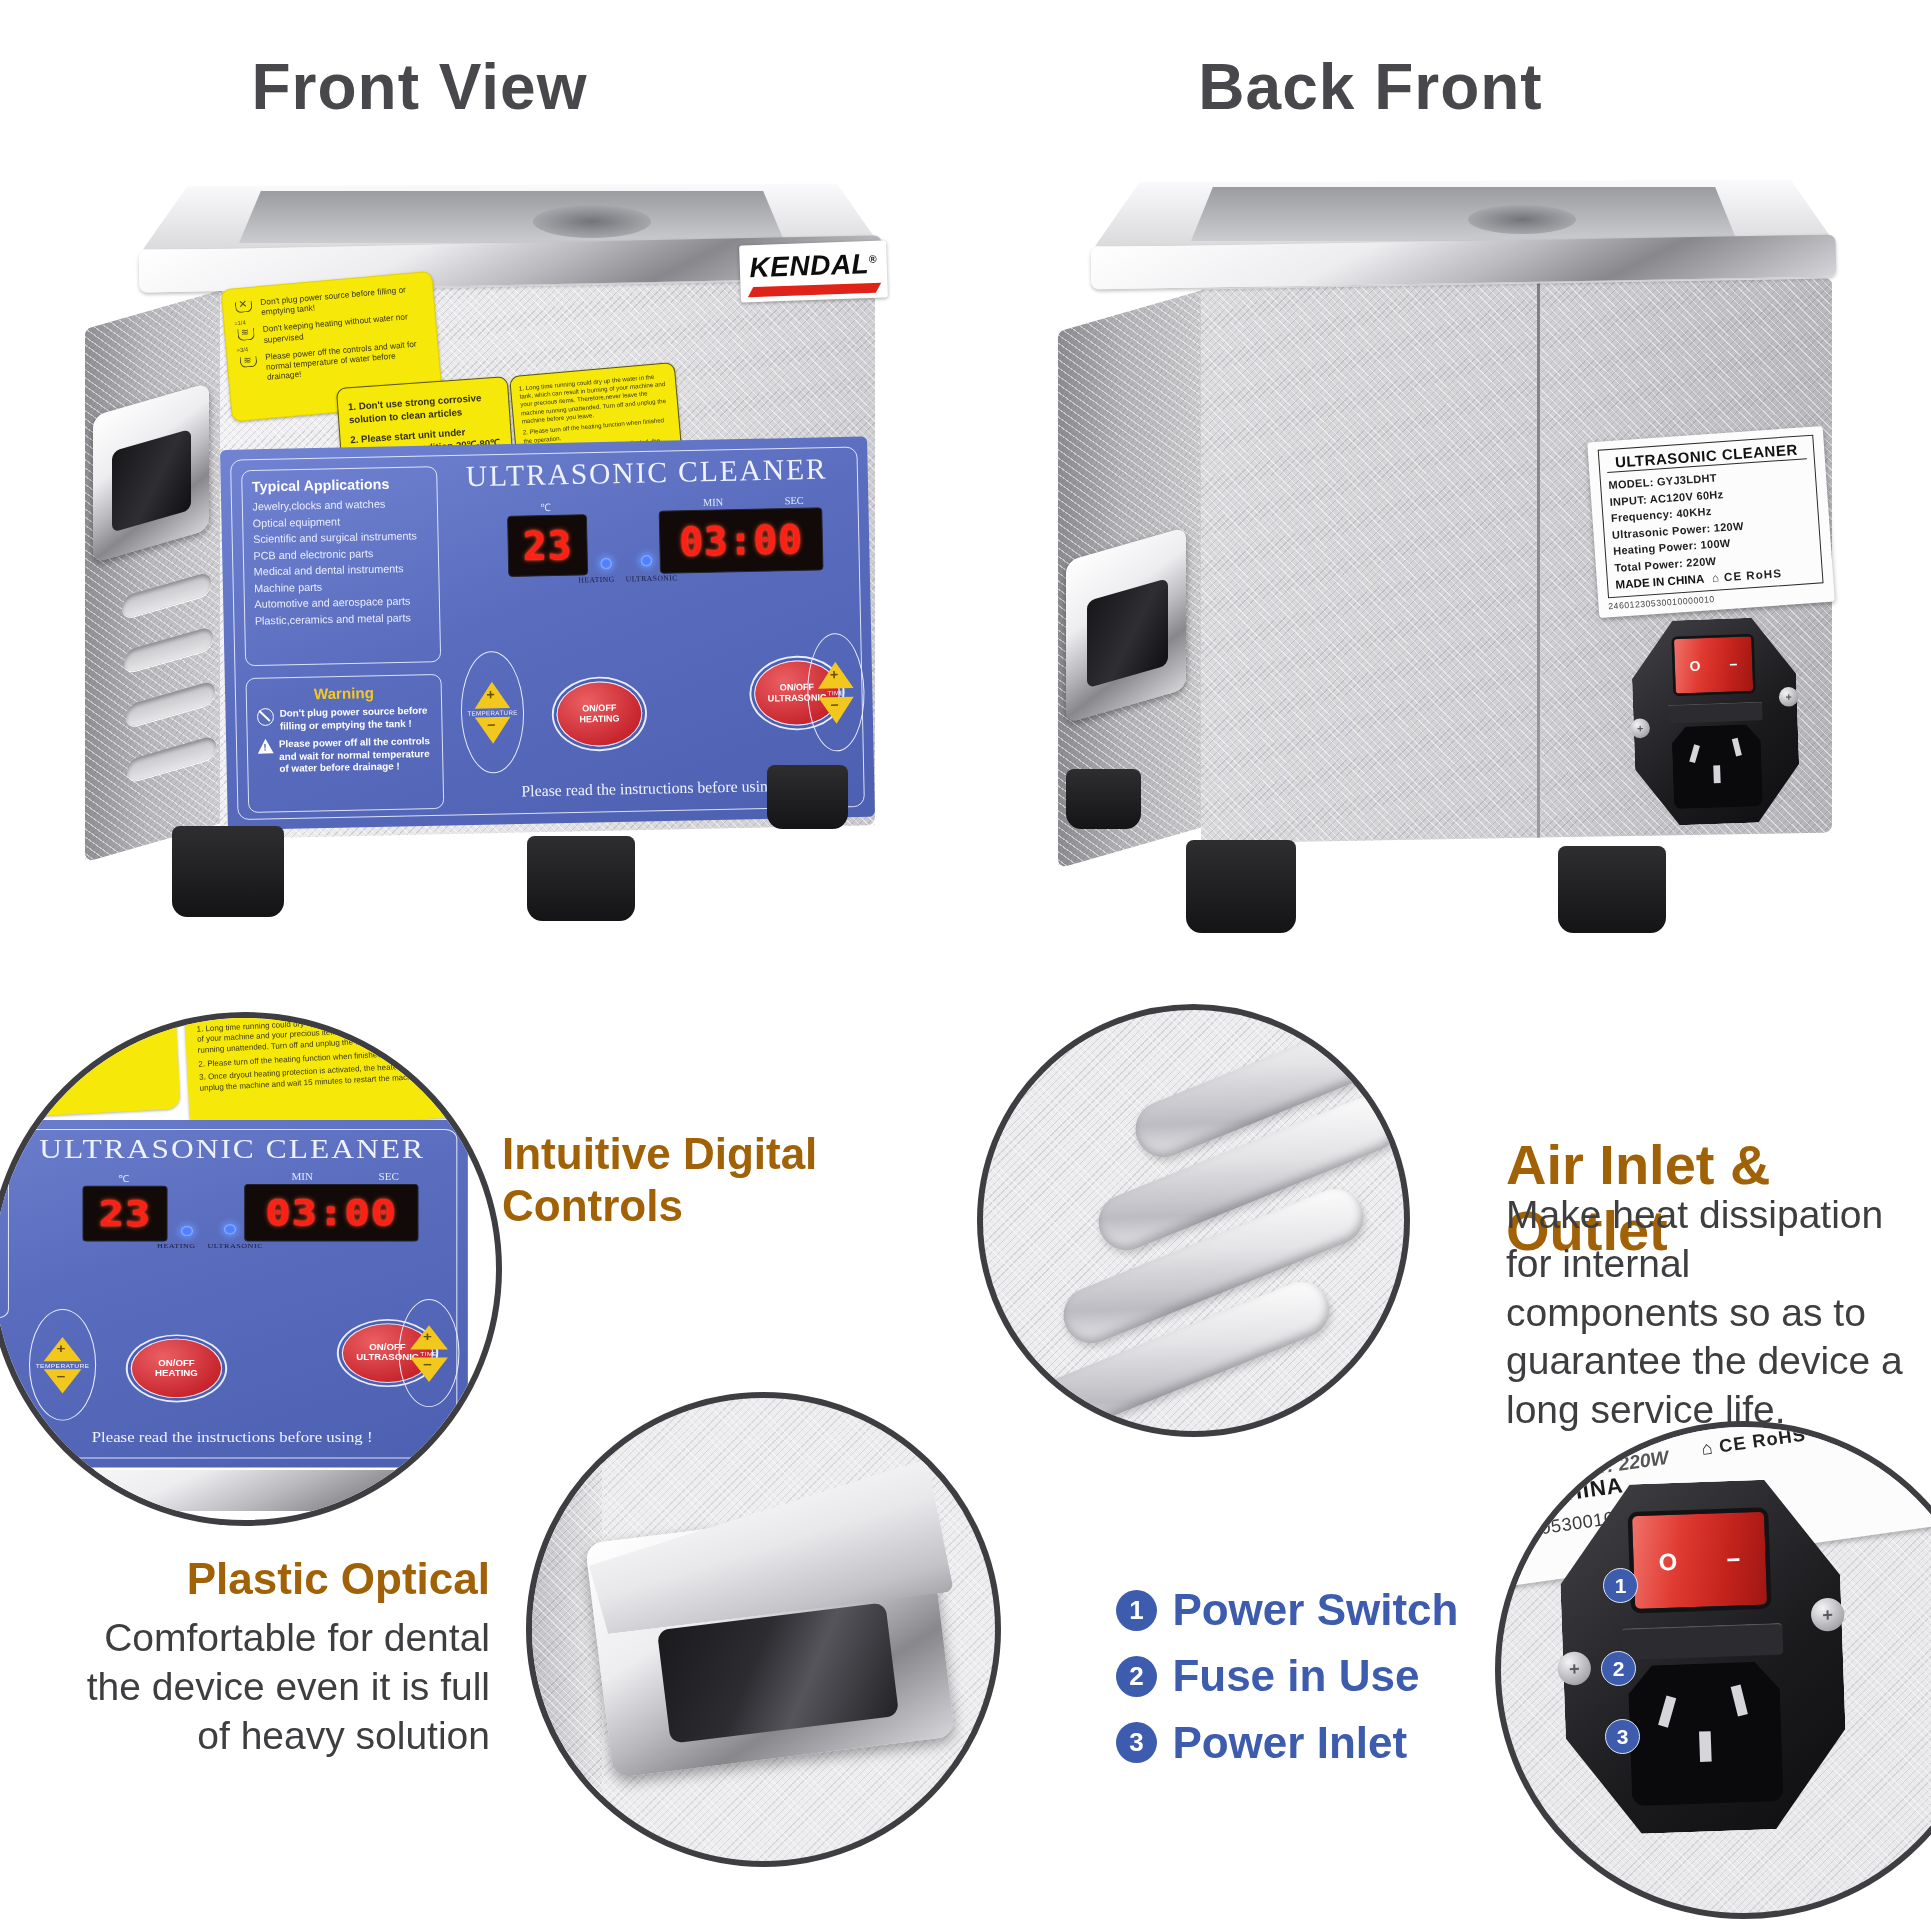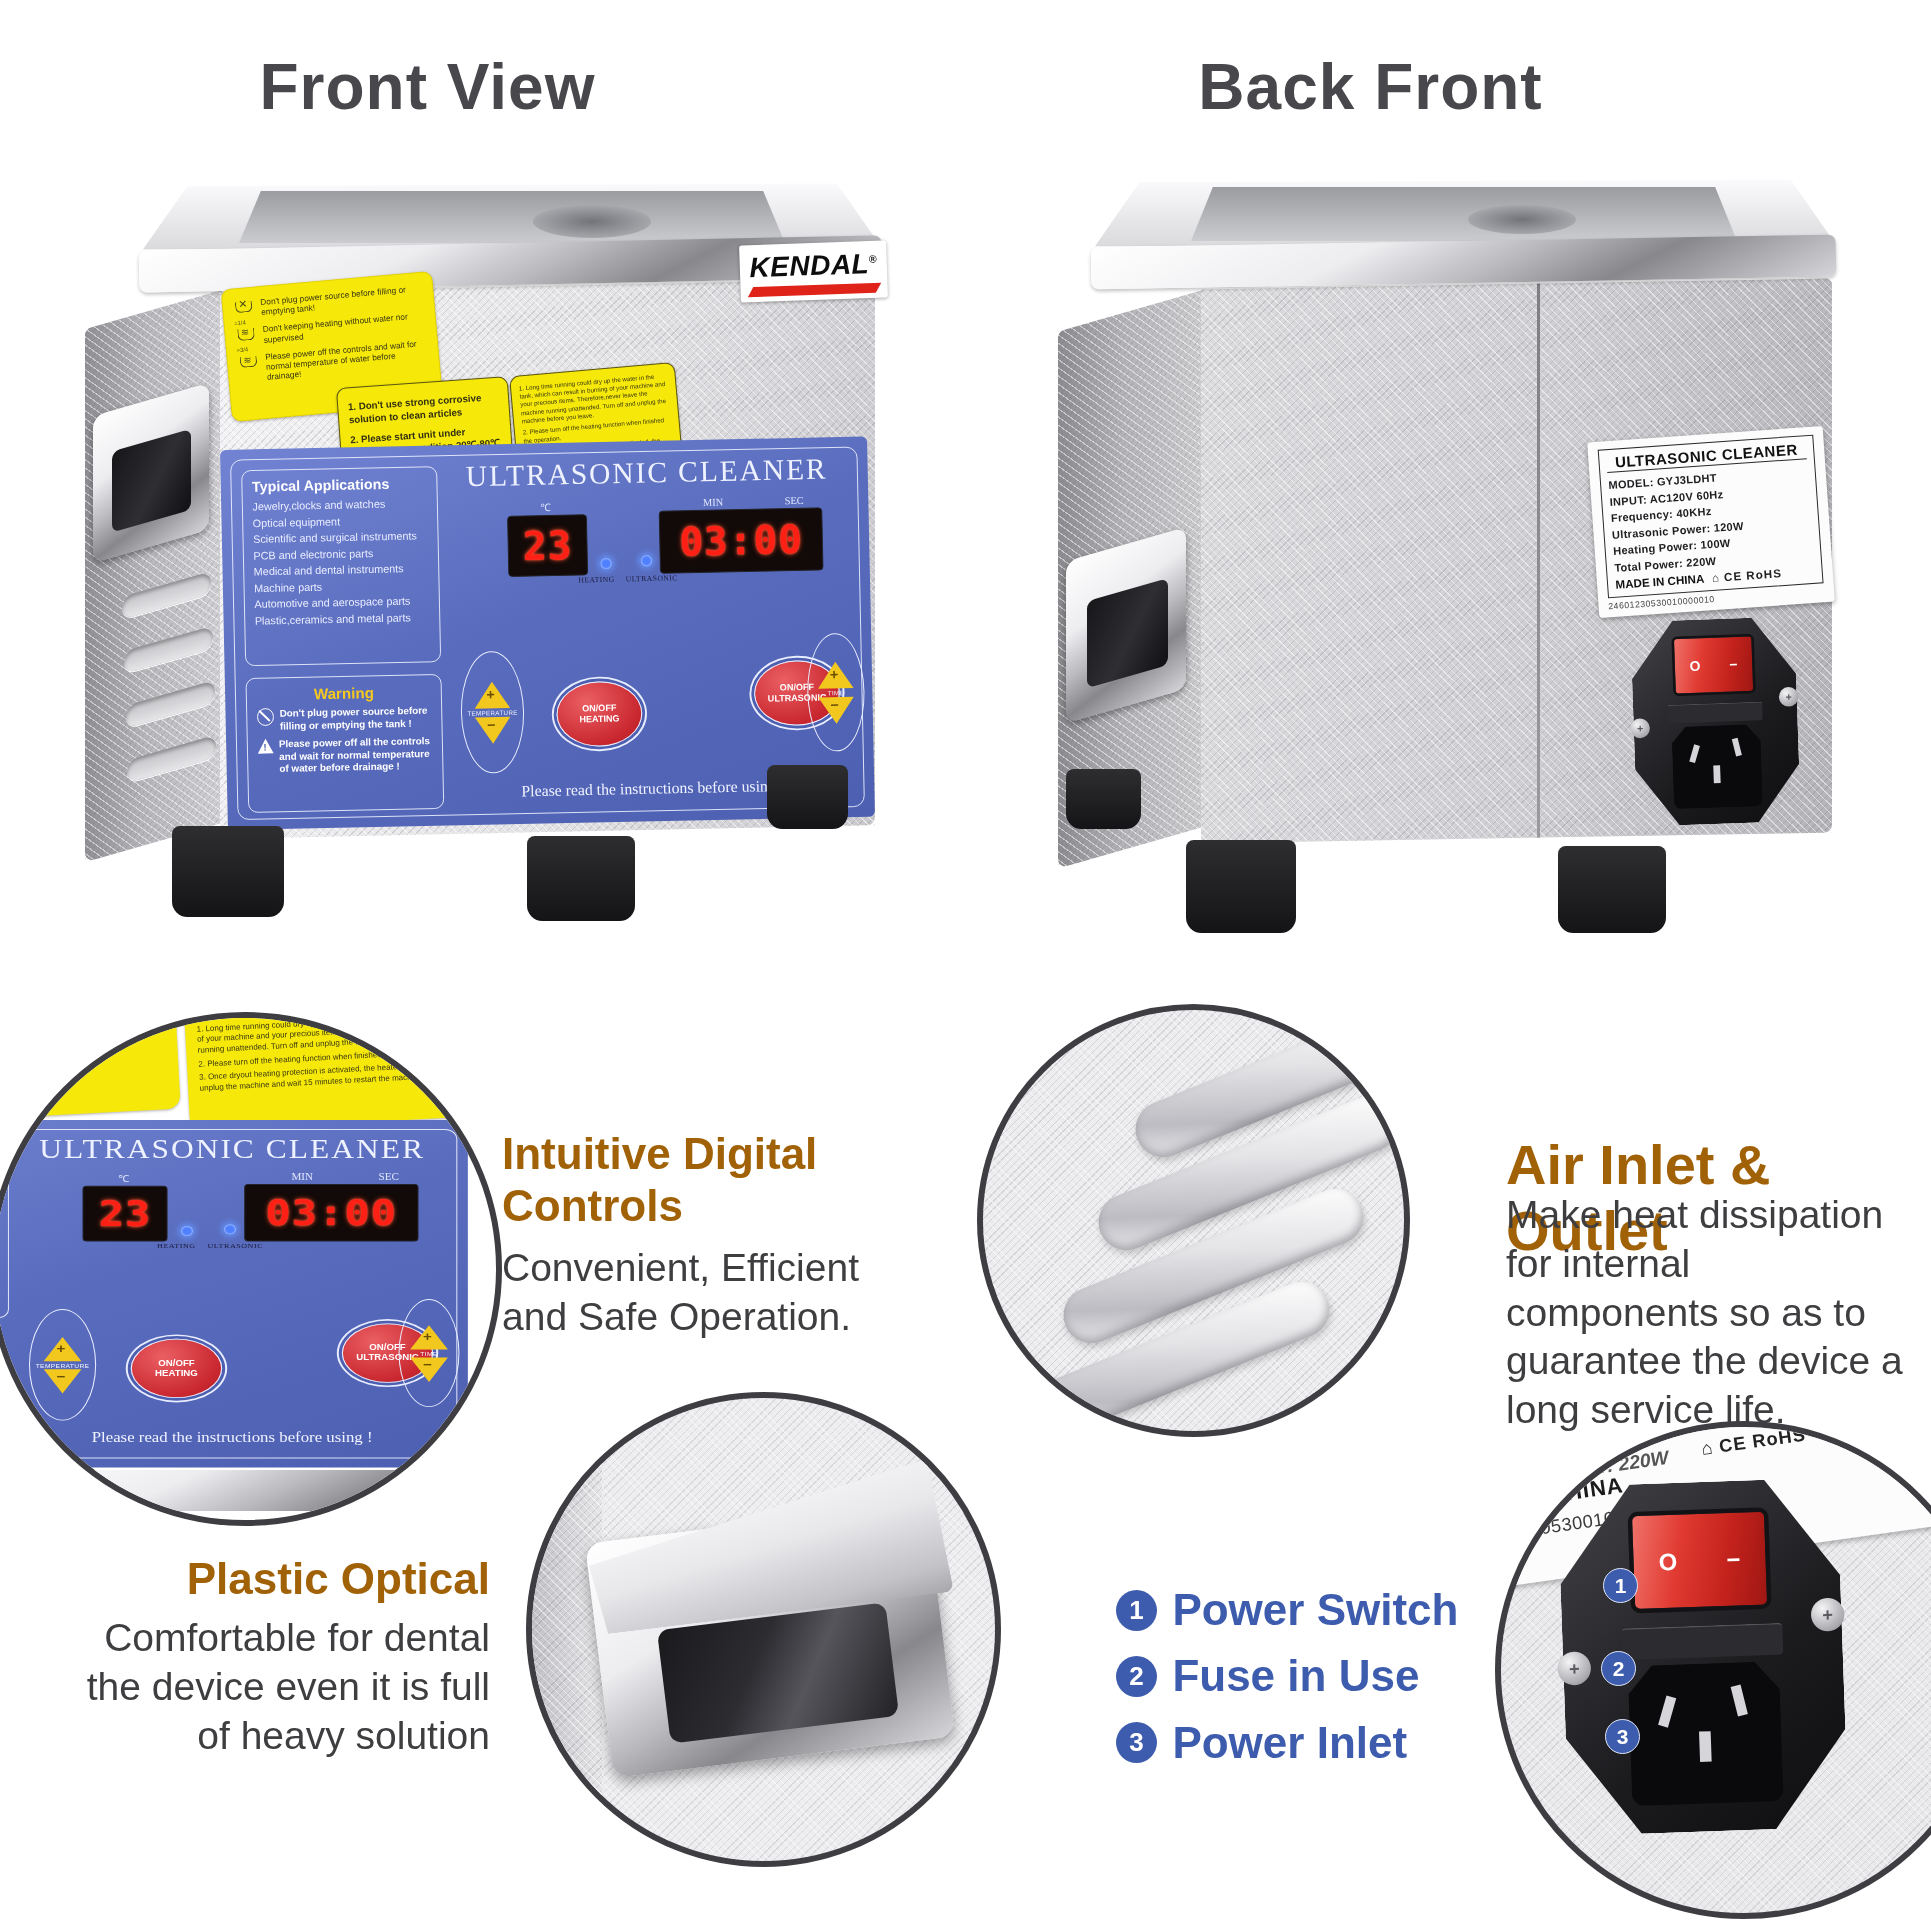--- a/index.html
+++ b/index.html
@@ -118,21 +118,21 @@
           background:linear-gradient(200deg,#ffffff 0%,#e4e4e7 40%,#bcbcc2 75%,#f0f0f3 100%);
           box-shadow:0 3.9px 7.7px rgba(0,0,0,.18), inset 0 -4.8px 8.7px rgba(95,95,102,.45)}
   .badge{position:absolute;width:33px;height:33px;border-radius:50%;background:#3d5cad;border:1.9px solid #dfe5f5;
          color:#fff;font-weight:bold;font-size:21px;display:flex;align-items:center;justify-content:center}
 </style>
 </head>
 <body>
 
 <div id="canvas">
 
-  <div class="vtitle" style="left:196px;top:50px;width:463px">Front View</div>
+  <div class="vtitle" style="left:188px;top:50px;width:463px">Front View</div>
   <div class="vtitle" style="left:1139px;top:50px;width:463px">Back Front</div>
 
   <div class="abs" style="left:0;top:0;width:0;height:0">
 
     <div class="abs" style="left:85px;top:290px;width:137px;height:533px;transform:skewY(-16deg);transform-origin:right top;
                 background:linear-gradient(90deg,#8f8f93,#b7b7bb 45%,#d0d0d4);border-radius:5.8px 0 0 9.7px">
       <i class="tex"></i>
 
       <div class="abs chrome" style="left:7.7px;top:89px;width:116px;height:147px;border-radius:11.6px;box-shadow:0 2.9px 7.7px rgba(0,0,0,.4)">
         <div class="abs" style="left:19.3px;top:41px;width:79px;height:81px;border-radius:7.7px;
@@ -392,21 +392,20 @@
             <span class="sg">−</span>
           </div>
       </div>
       <div class="cp-note">Please read the instructions before using !</div>
     </div>
 
     <div class="abs chrome" style="left:0;top:452px;width:514px;height:41px"></div>
   </div>
 
   <div class="co-h" style="left:502px;top:1128px;width:319px;font-size:44px">Intuitive Digital Controls</div>
-  <div class="co-b" style="left:502px;top:1244px;width:406px;font-size:39px">Convenient, Efficient and Safe Operation.</div>
 
   <div class="circle" style="left:977px;top:1004px;width:433px;height:433px;background:#ececee">
     <i class="tex" style="opacity:.9"></i>
     <div class="louver" style="left:143px;top:42px"></div>
     <div class="louver" style="left:106px;top:135px"></div>
     <div class="louver" style="left:71px;top:228px"></div>
     <div class="louver" style="left:37px;top:321px"></div>
   </div>
 
   <div class="co-h" style="left:1506px;top:1132px;width:425px;font-size:56px">Air Inlet &amp; Outlet</div>

